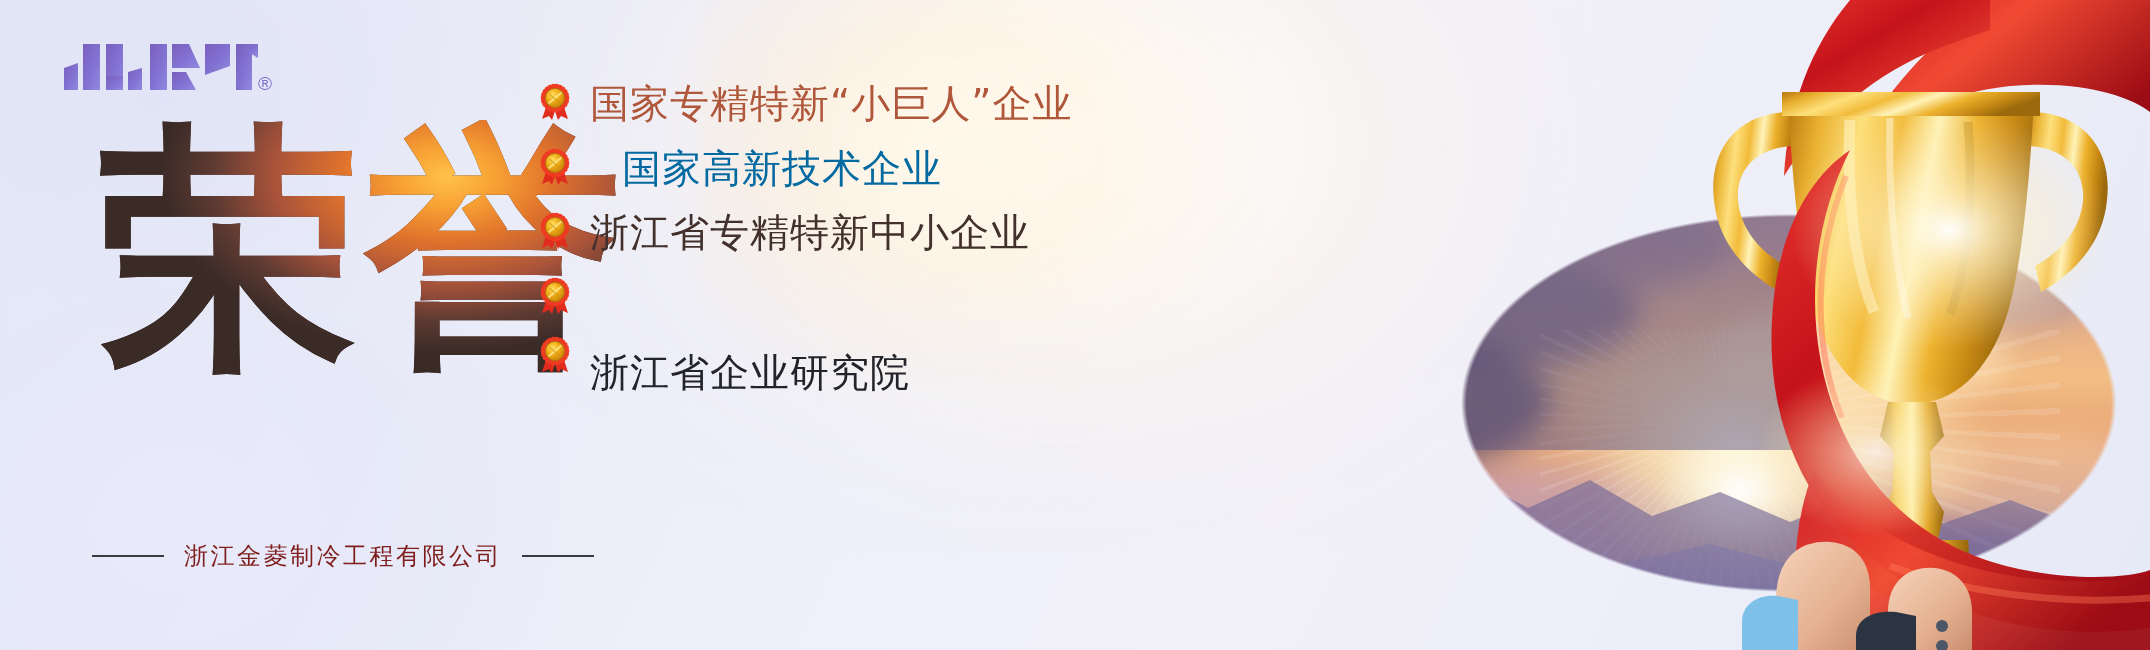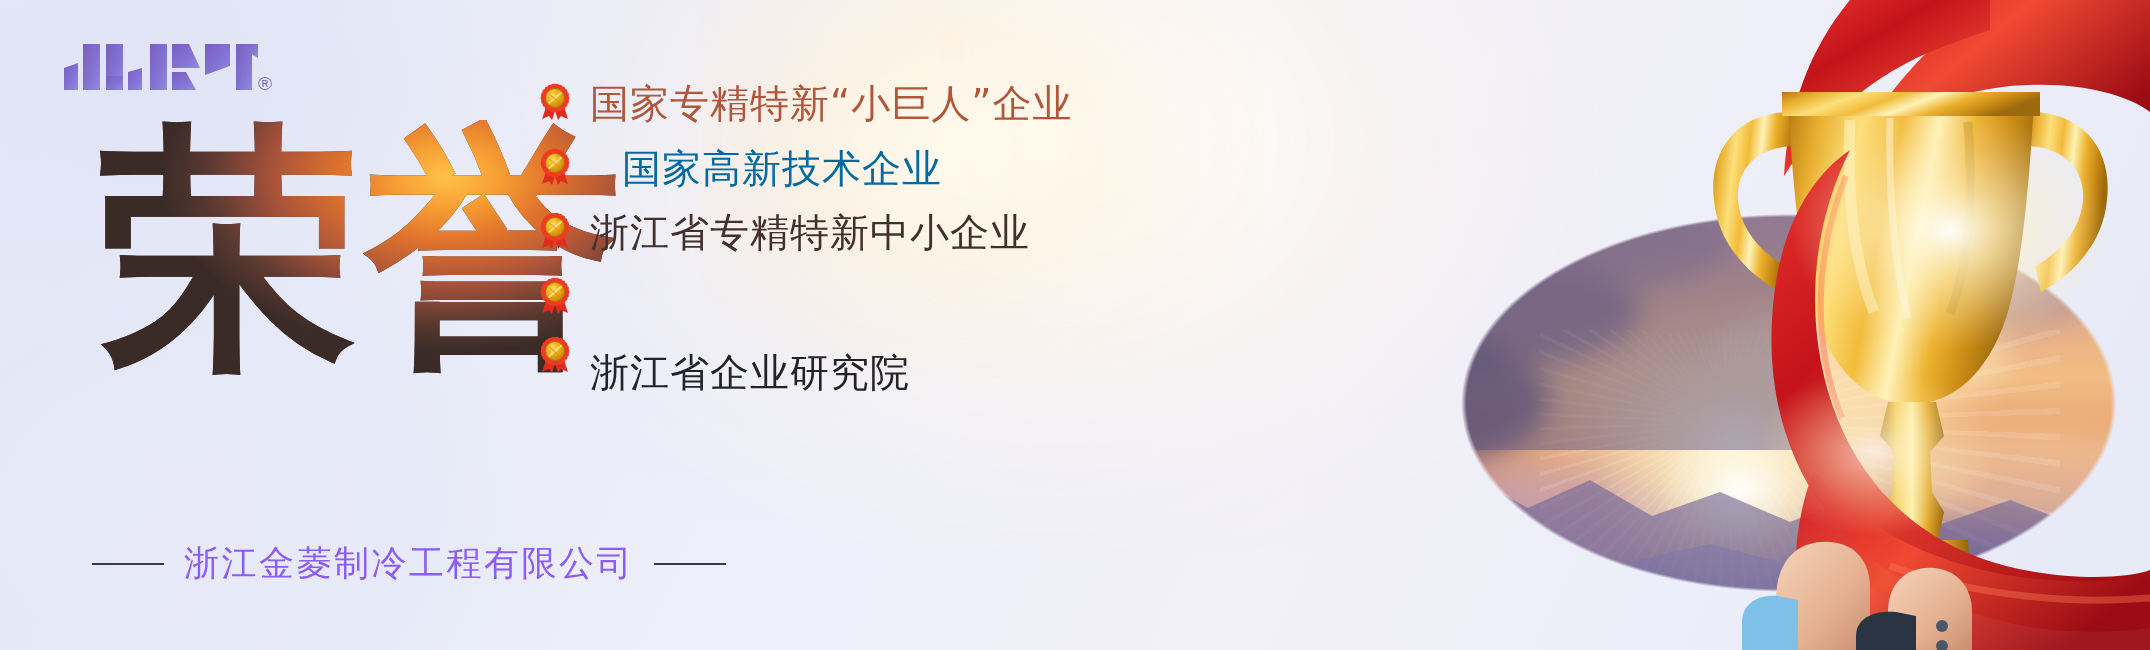--- a/index.html
+++ b/index.html
@@ -73,21 +73,21 @@
   }
 
   
   .company{
     position:absolute;left:92px;top:540px;
     display:flex;align-items:center;gap:20px;
   }
   .rule{width:72px;height:2px;background:#3a3a42;}
   .company-name{
     font-family:"DejaVu Sans","Liberation Sans",sans-serif;
-    font-size:35px;color:#8b5cf6;letter-spacing:2.5px;white-space:nowrap;
+    font-size:24px;color:#7f1d1d;letter-spacing:2.5px;white-space:nowrap;
   }
 
   
   .awards{
     position:absolute;left:540px;top:82px;
     display:flex;flex-direction:column;gap:21px;
   }
   .award-row{display:flex;gap:20px;}
   .medal{width:30px;height:38px;flex:0 0 30px;}
   .medal svg{display:block;width:30px;height:38px;}

